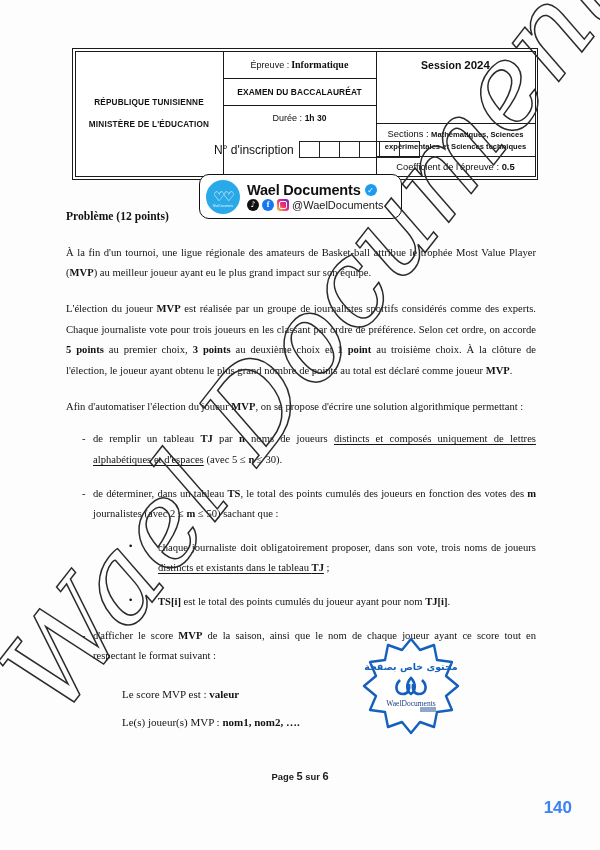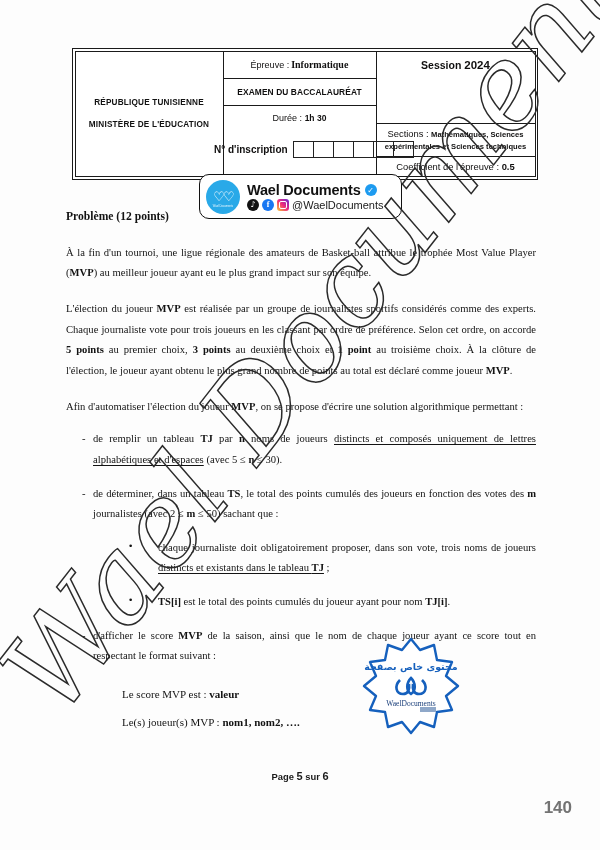--- a/index.html
+++ b/index.html
@@ -127,22 +127,22 @@
   .inscription {
     position: absolute;
     left: 214px;
     top: 141px;
     display: flex;
     align-items: center;
     gap: 6px;
   }
   .inscription .lbl {
     font-family: "Liberation Sans", sans-serif;
-    font-size: 10px;
-    font-weight: bold;
+    font-size: 12px;
+    font-weight: normal;
   }
   .boxes { display: flex; }
   .boxes span {
     width: 19px;
     height: 15px;
     border: 1px solid #222;
     margin-left: -1px;
     display: block;
   }
 
@@ -312,21 +312,21 @@
     color: #1a1a1a;
   }
   .footer .num { font-size: 11px; }
   .page-num {
     position: absolute;
     right: 28px;
     top: 798px;
     font-family: "Liberation Sans", sans-serif;
     font-size: 17px;
     font-weight: bold;
-    color: #737373;
+    color: #3b82f6;
   }
 
   
   .watermark {
     position: absolute;
     left: 0; top: 0;
     width: 600px; height: 850px;
     pointer-events: none;
     z-index: 5;
   }

